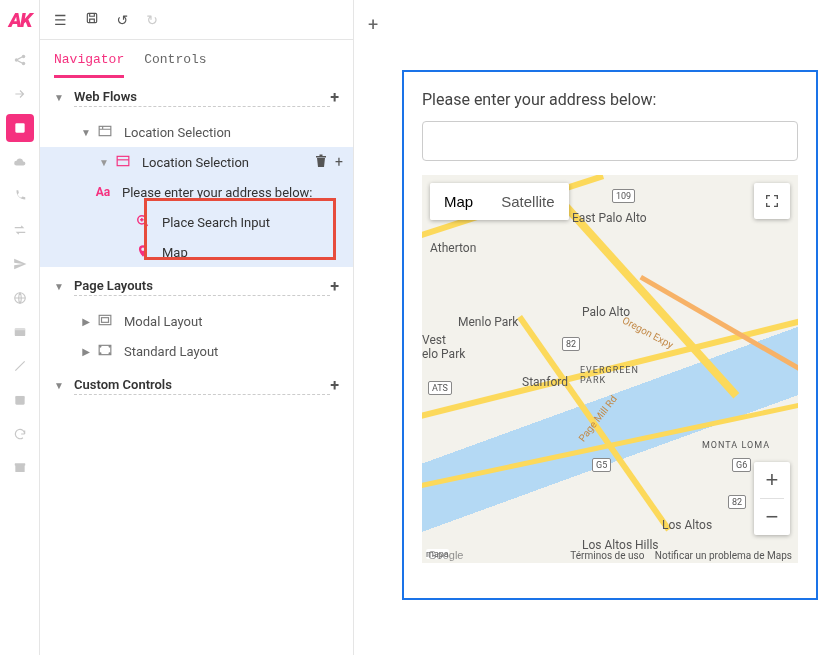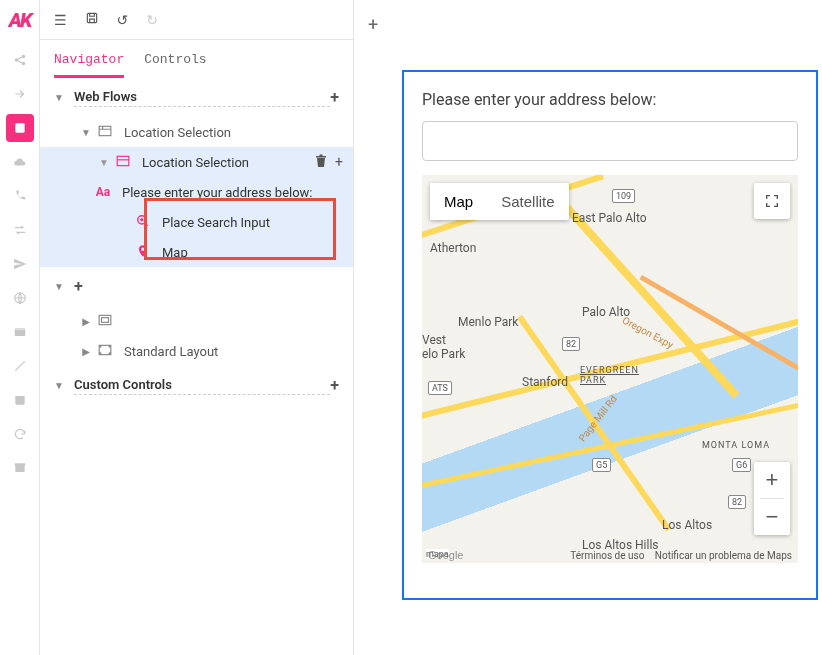--- a/index.html
+++ b/index.html
@@ -399,28 +399,30 @@
         <span class="icon pink"><svg width="14" height="14" viewBox="0 0 24 24" fill="currentColor">
               <path d="M12 2a7 7 0 017 7c0 5-7 13-7 13S5 14 5 9a7 7 0 017-7zm0 4a3 3 0 100 6 3 3 0 000-6z"></path>
             </svg></span>
         <span class="lbl">Map</span>
       </div>
 
       <div class="highlight-box" style="left:104px; top:120px; width:192px; height:62px;"></div>
 
       <div class="section-header">
         <span class="chev">▼</span>
+        <span class="label">Page Layouts</span>
         <span class="plus">+</span>
       </div>
       <div class="node" style="padding-left:40px;">
         <span class="chev">▶</span>
         <span class="icon"><svg width="14" height="12" viewBox="0 0 24 20" fill="none" stroke="currentColor" stroke-width="2">
               <rect x="2" y="2" width="20" height="16"></rect>
               <rect x="6" y="6" width="12" height="8"></rect>
             </svg></span>
+        <span class="lbl">Modal Layout</span>
       </div>
       <div class="node" style="padding-left:40px;">
         <span class="chev">▶</span>
         <span class="icon"><svg width="14" height="12" viewBox="0 0 24 20" fill="none" stroke="currentColor" stroke-width="2">
               <rect x="2" y="2" width="20" height="16"></rect>
               <circle cx="4" cy="4" r="1"></circle>
               <circle cx="20" cy="4" r="1"></circle>
               <circle cx="4" cy="16" r="1"></circle>
               <circle cx="20" cy="16" r="1"></circle>
             </svg></span>
@@ -451,21 +453,21 @@
         <div class="map-road" style="left:-10px;top:310px;width:420px;height:5px;transform:rotate(-12deg);"></div>
         <div class="map-road" style="left:220px;top:100px;width:200px;height:5px;transform:rotate(30deg);background:#f7b267;"></div>
 
         <div class="map-label" style="left:150px;top:36px;">East Palo Alto</div>
         <div class="map-label" style="left:8px;top:66px;">Atherton</div>
         <div class="map-label" style="left:36px;top:96px;margin-top:44px;">Menlo Park</div>
         <div class="map-label" style="left:160px;top:130px;">Palo Alto</div>
         <div class="map-label" style="left:0px;top:158px;white-space:pre;">Vest
 elo Park</div>
         <div class="map-label" style="left:100px;top:200px;">Stanford</div>
-        <div class="map-label" style="left:158px;top:190px;font-size:9px;letter-spacing:1px;white-space:pre;text-decoration:underline;">EVERGREEN
+        <div class="map-label" style="left:158px;top:190px;font-size:9px;letter-spacing:1px;white-space:pre;">EVERGREEN
 PARK</div>
         <div class="map-label" style="left:280px;top:265px;font-size:9px;letter-spacing:1px;">MONTA LOMA</div>
         <div class="map-label" style="left:240px;top:343px;">Los Altos</div>
         <div class="map-label" style="left:160px;top:363px;">Los Altos Hills</div>
         <div class="map-label" style="left:198px;top:152px;font-size:10px;color:#c38a48;transform:rotate(28deg);">Oregon Expy</div>
         <div class="map-label" style="left:148px;top:238px;font-size:10px;color:#c38a48;transform:rotate(-52deg);">Page Mill Rd</div>
 
         <div class="route-shield" style="left:190px;top:14px;">109</div>
         <div class="route-shield" style="left:140px;top:162px;">82</div>
         <div class="route-shield" style="left:306px;top:320px;">82</div>

